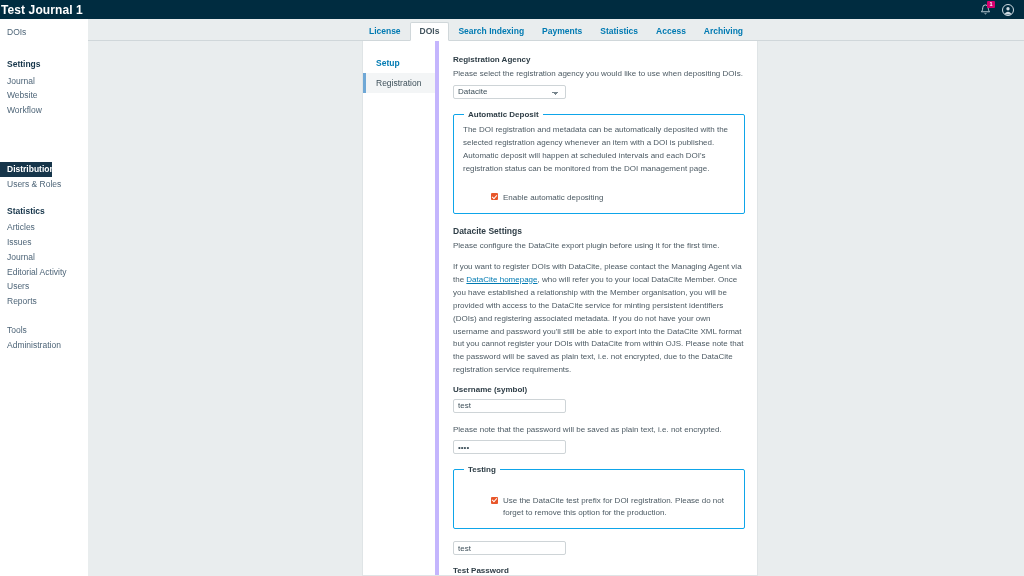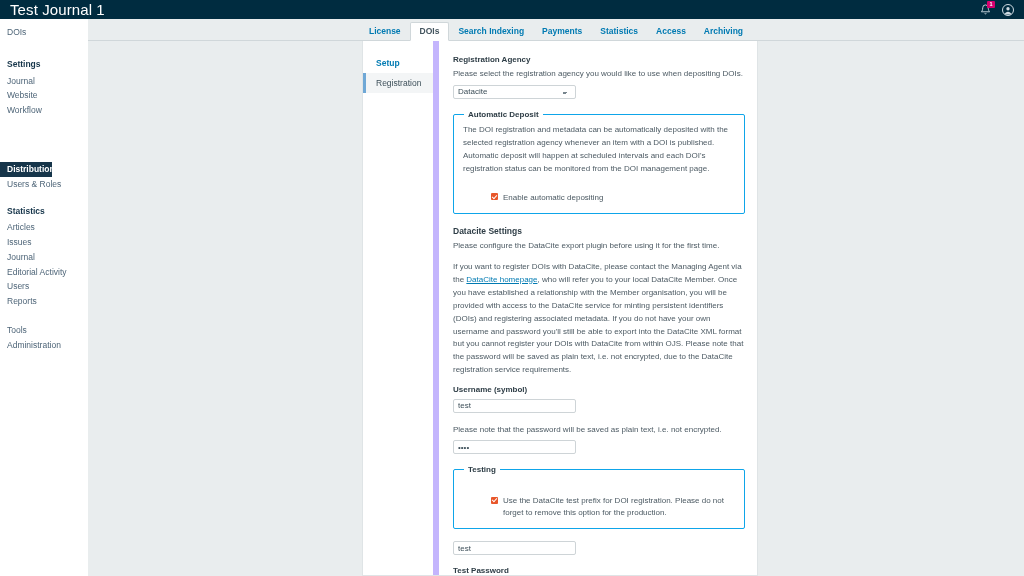--- a/index.html
+++ b/index.html
@@ -19,23 +19,23 @@
   .topbar {
     position: absolute;
     top: 0; left: 0;
     width: 1024px; height: 19px;
     background: #002c40;
     display: flex;
     align-items: center;
   }
   .topbar-title {
     color: #ffffff;
-    font-size: 15px;
-    font-weight: normal;
-    padding-left: 10px;
+    font-size: 12px;
+    font-weight: bold;
+    padding-left: 1px;
     letter-spacing: .1px;
   }
   .topbar-right {
     margin-left: auto;
     display: flex;
     align-items: center;
     gap: 9px;
     padding-right: 9px;
   }
   .icon-btn {
@@ -148,21 +148,21 @@
     background: #ffffff;
     border: 1px solid #dfe4e6;
     border-top: none;
     display: flex;
   }
 
   
   .subnav {
     width: 76px;
     padding-top: 12px;
-    border-right: 6px solid #c4b5fd;
+    border-right: 4px solid #c4b5fd;
     flex-shrink: 0;
   }
   .subnav-item {
     display: block;
     font-size: 8.5px;
     padding: 5px 0 5px 10px;
     color: #007ab2;
     font-weight: bold;
     text-decoration: none;
     cursor: pointer;
@@ -203,21 +203,21 @@
     margin-bottom: 8px;
     text-align: left;
   }
   .para a {
     color: #007ab2;
     text-decoration: underline;
   }
 
   select.field, input.field {
     display: block;
-    width: 123px;
+    width: 113px;
     height: 14px;
     font-size: 8px;
     font-family: "Liberation Sans", sans-serif;
     color: #3d4f59;
     border: 1px solid #ced4d7;
     border-radius: 2px;
     background: #ffffff;
     padding: 0 4px;
     outline: none;
   }

